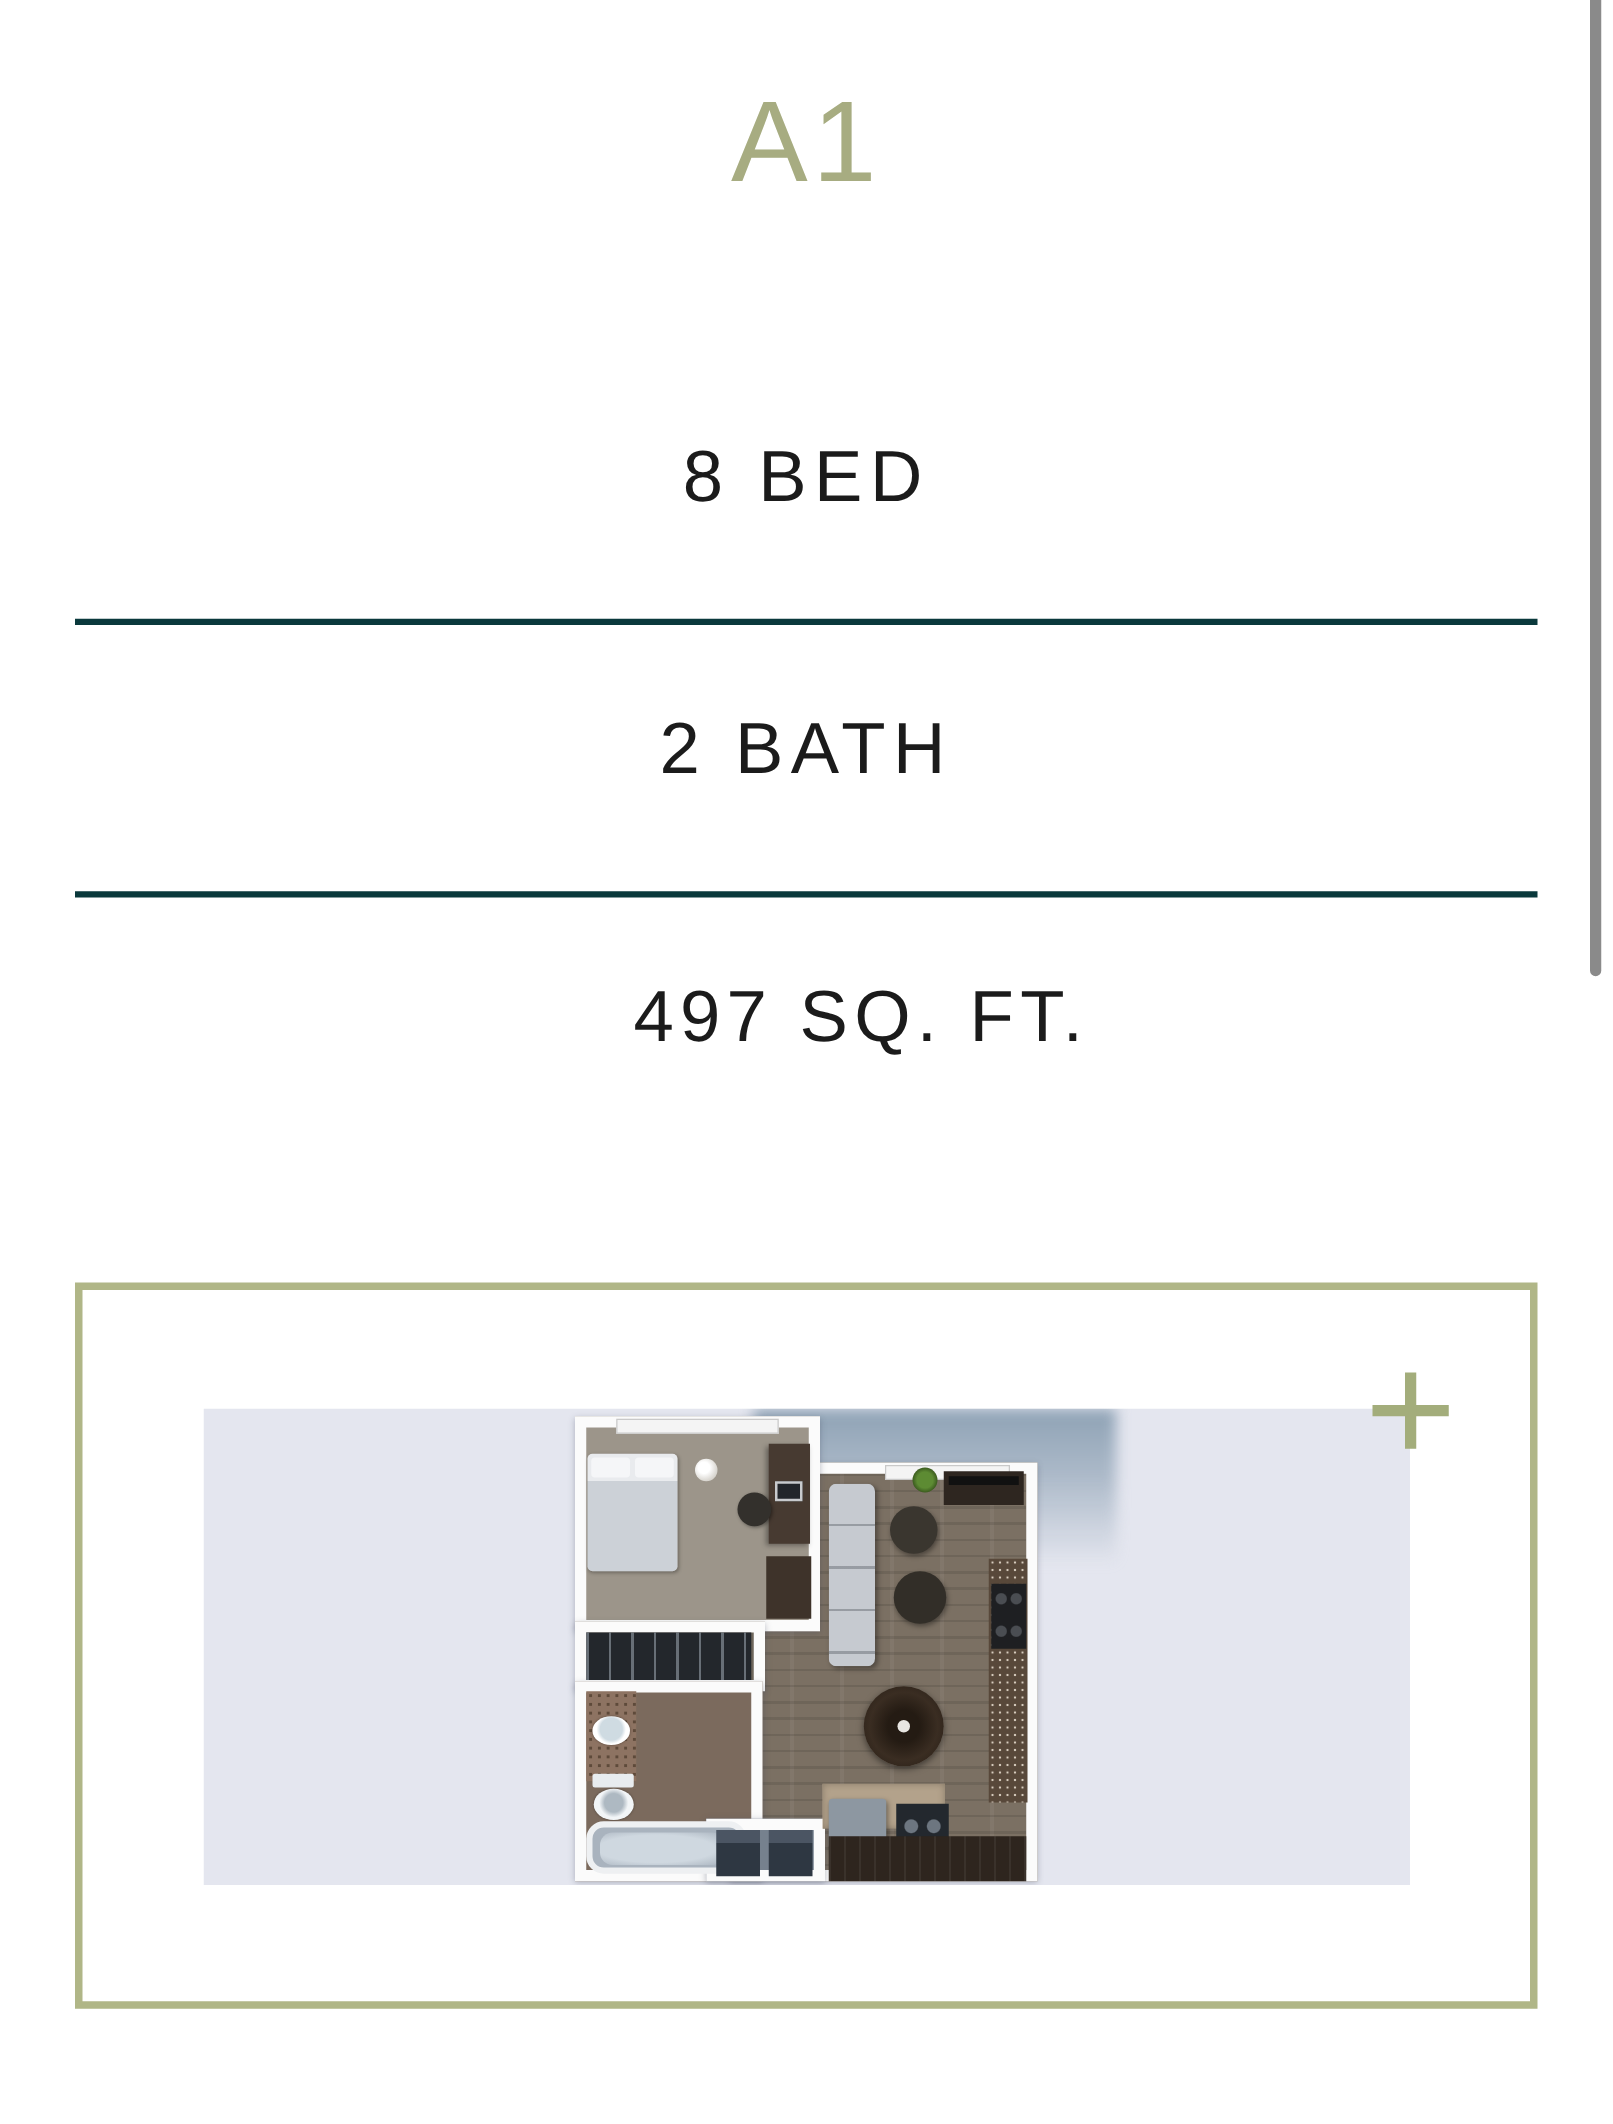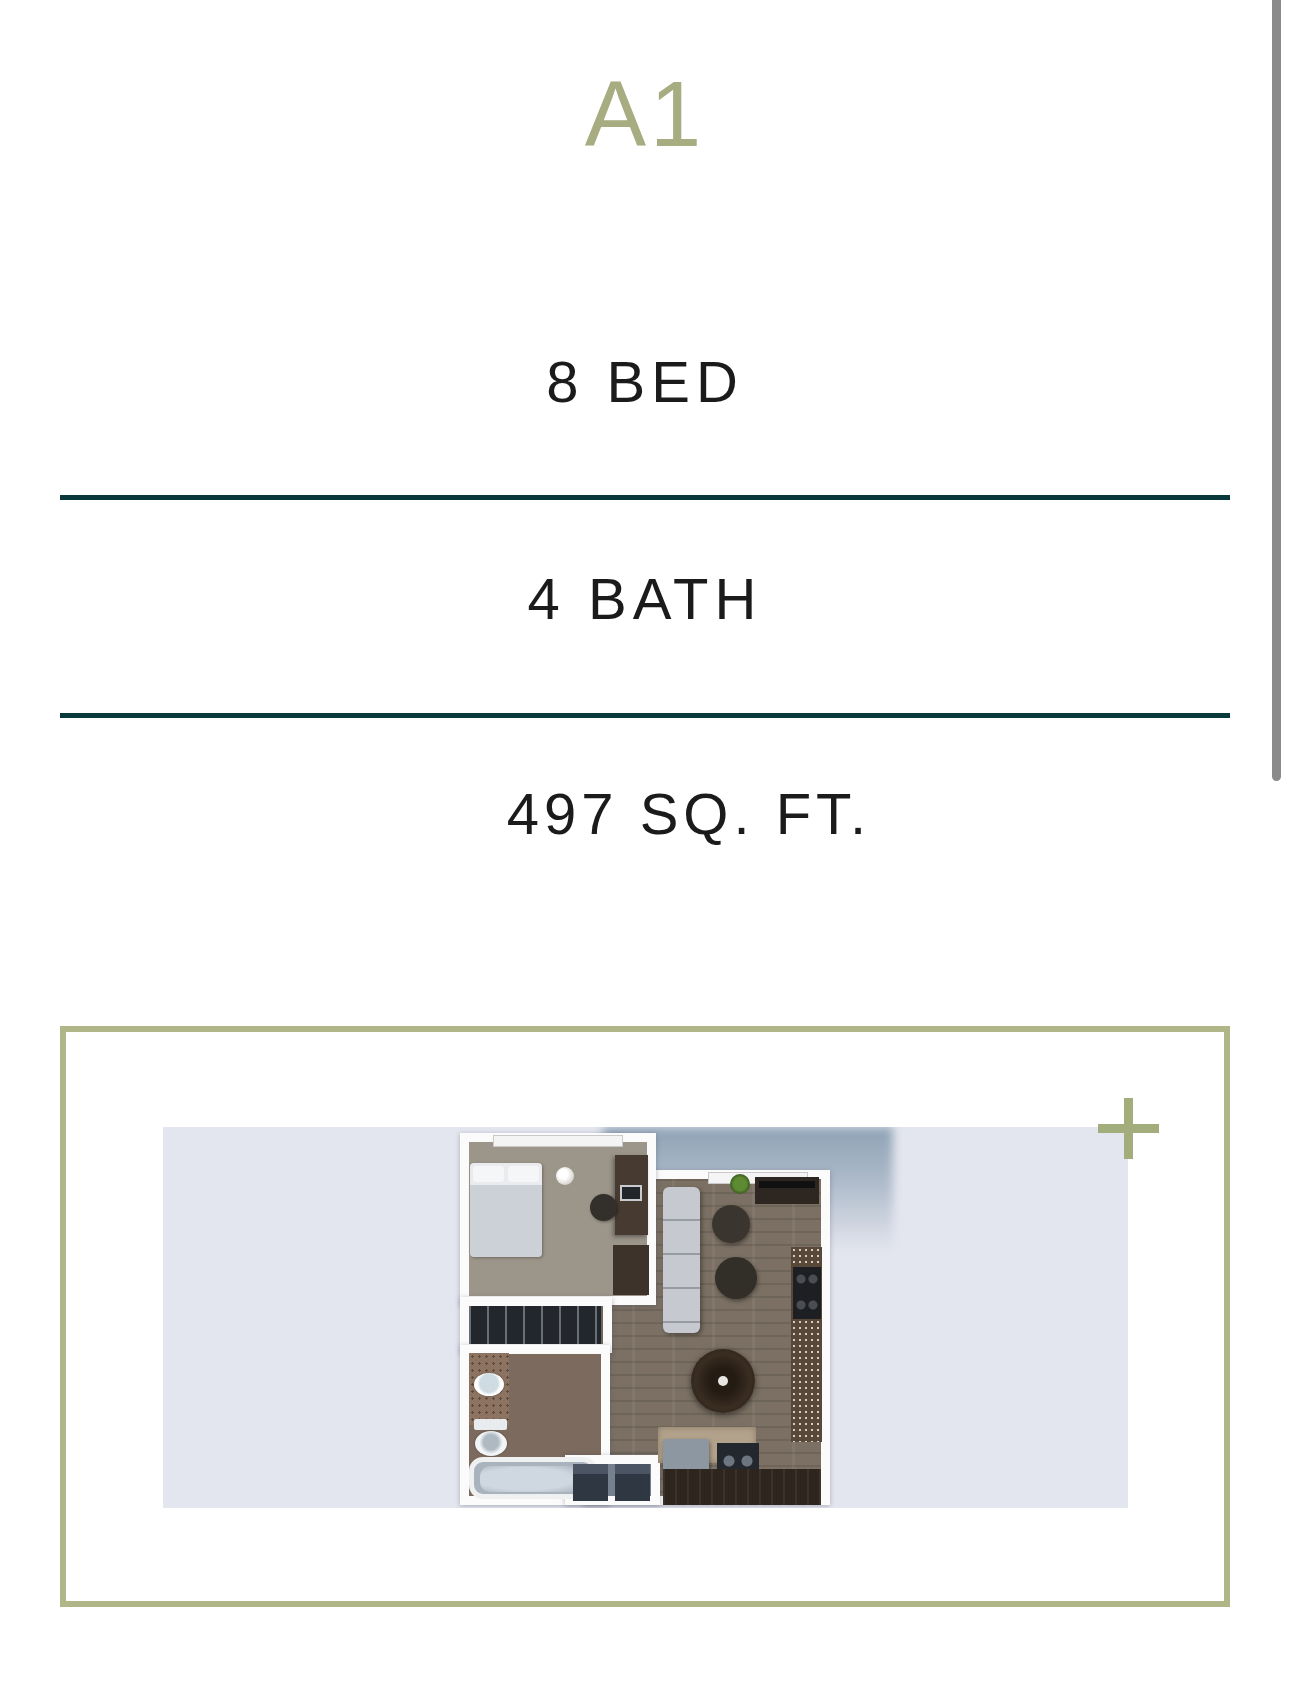--- a/index.html
+++ b/index.html
@@ -113,21 +113,21 @@
   .bottom-counter{left:500px;top:342px;width:158px;height:36px;background:#2e251e;
     background-image:repeating-linear-gradient(90deg, rgba(255,255,255,.06) 0 2px, rgba(0,0,0,0) 2px 12px);}
 </style>
 </head>
 <body>
 
 <div class="page-title">A1</div>
 
 <div class="spec spec-beds">8 BED</div>
 <div class="divider divider-1"></div>
-<div class="spec spec-baths">4 BATH</div>
+<div class="spec spec-baths">2 BATH</div>
 <div class="divider divider-2"></div>
 <div class="spec spec-sqft">497 SQ. FT.</div>
 
 <div class="plan-box">
 
   <div class="plan-photo">
     <div class="fp shadow-band"></div>
 
     <div class="room room-living"></div>
     <div class="room room-bedroom"></div>

